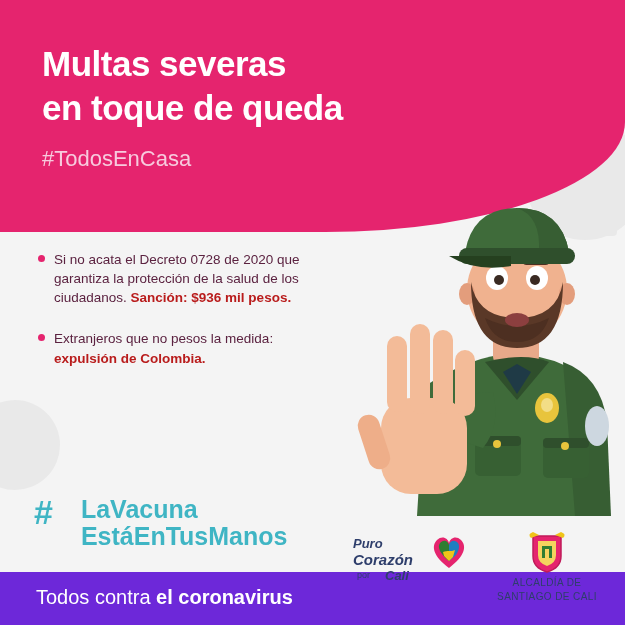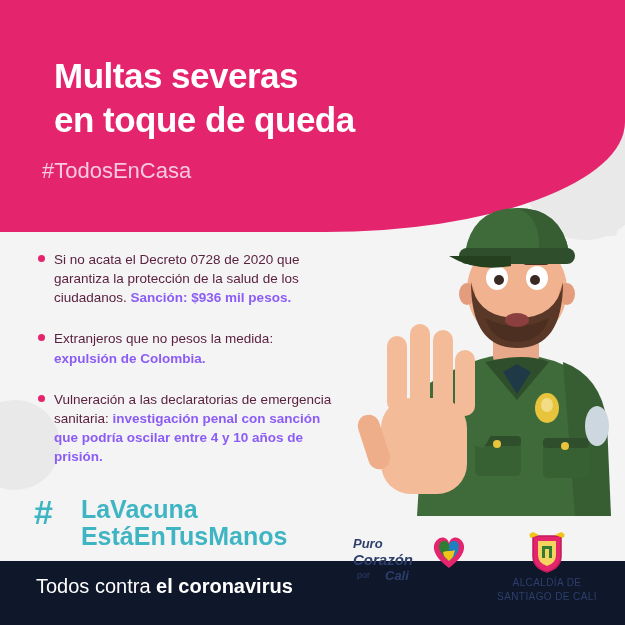--- a/index.html
+++ b/index.html
@@ -61,21 +61,21 @@
     left: 42px;
     top: 42px;
     width: 420px;
   }
   .title {
     color: #ffffff;
     font-size: 35px;
     line-height: 1.25;
     font-weight: bold;
     letter-spacing: -0.5px;
-    margin: 12px;
+    margin: 0;
     white-space: pre-line;
   }
   .hashtag-top {
     color: #f7cadd;
     font-size: 22px;
     margin-top: 16px;
     font-weight: normal;
   }
 
   
@@ -97,21 +97,21 @@
   .bullet .dot {
     position: absolute;
     left: 0;
     top: 5px;
     width: 7px;
     height: 7px;
     border-radius: 50%;
     background: #e5246e;
   }
   .bullet b {
-    color: #8b5cf6;
+    color: #b91c1c;
     font-weight: bold;
   }
 
   
   .vacuna-block {
     position: absolute;
     left: 34px;
     top: 496px;
     z-index: 5;
     display: flex;
@@ -132,22 +132,22 @@
     white-space: pre-line;
     margin-left: 22px;
   }
 
   
   .bottom-bar {
     position: absolute;
     left: 0;
     bottom: 0;
     width: 625px;
-    height: 64px;
-    background: #0f172a;
+    height: 53px;
+    background: #6d28d9;
     z-index: 6;
     border-top-right-radius: 0;
     text-decoration: underline;
   }
   .bottom-bar .slogan {
     position: absolute;
     left: 36px;
     top: 14px;
     color: #ffffff;
     font-size: 20px;
@@ -294,25 +294,20 @@
   <div class="bullets">
     <div class="bullet">
       <span class="dot"></span>
       <span>Si no acata el Decreto 0728 de 2020 que garantiza la protección de la salud de los ciudadanos.</span>
       <b>Sanción: $936 mil pesos.</b>
     </div>
     <div class="bullet">
       <span class="dot"></span>
       <span>Extranjeros que no pesos la medida:</span>
       <b>expulsión de Colombia.</b>
-    </div>
-    <div class="bullet">
-      <span class="dot"></span>
-      <span>Vulneración a las declaratorias de emergencia sanitaria:</span>
-      <b>investigación penal con sanción que podría oscilar entre 4 y 10 años de prisión.</b>
     </div>
   </div>
 
   <div class="vacuna-block">
     <div class="hash-symbol">#</div>
     <div class="vacuna-text">LaVacuna
 EstáEnTusManos</div>
   </div>
 
   <div class="logos">

